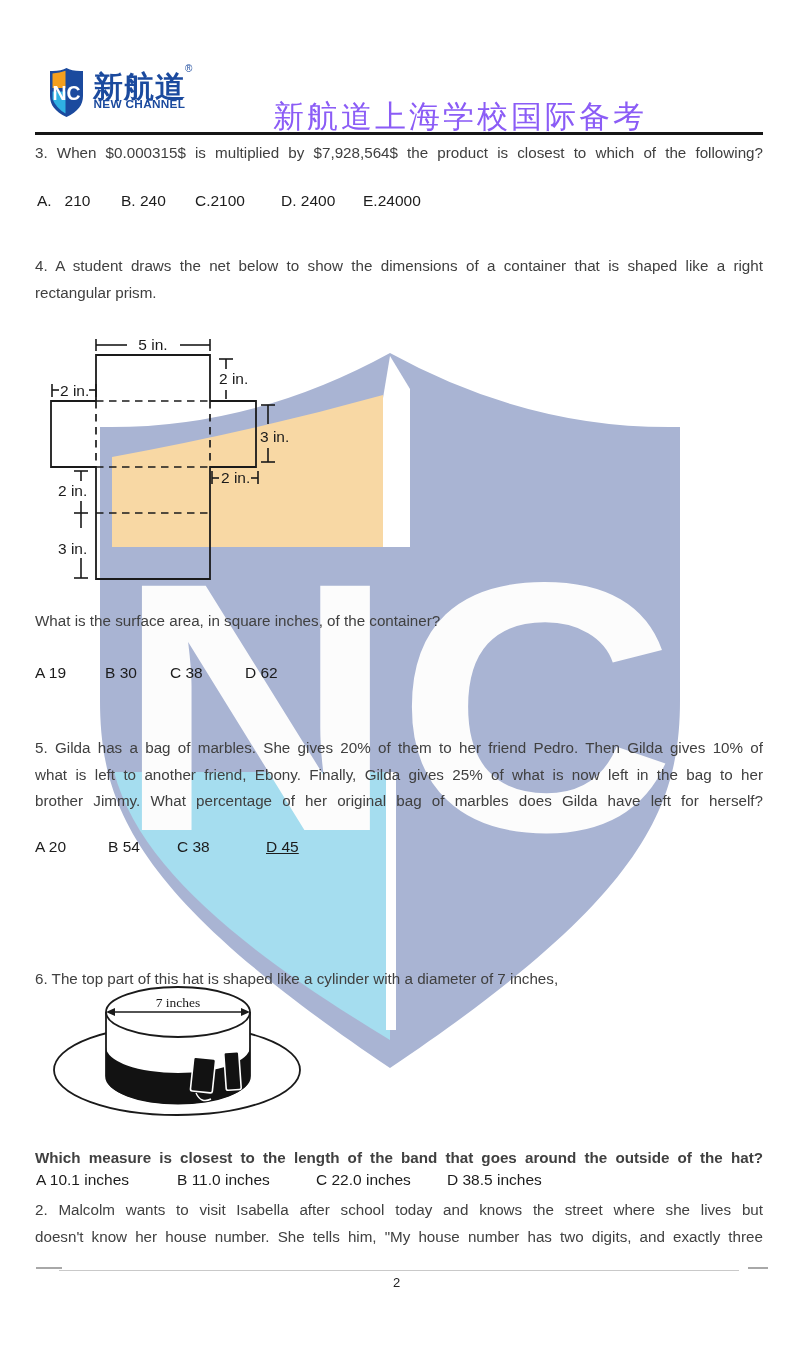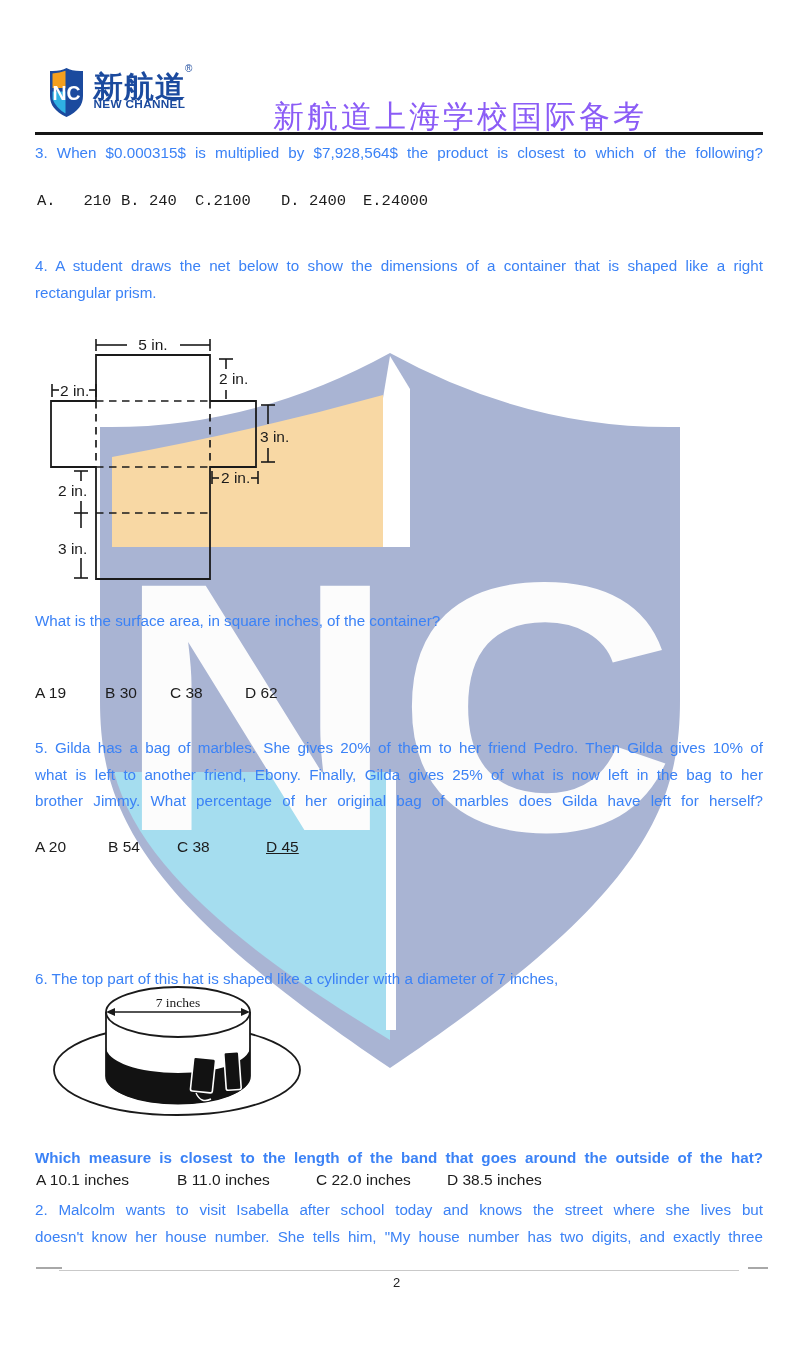--- a/index.html
+++ b/index.html
@@ -1,20 +1,20 @@
 <!DOCTYPE html>
 <html><head>
 <meta charset="utf-8">
 <style>
   html,body{margin:0;padding:0;background:#fff;}
   #page{position:relative;width:793px;height:1345px;background:#ffffff;overflow:hidden;
         font-family:"Liberation Sans",sans-serif;color:#1c1c1c;}
   .abs{position:absolute;}
   svg{display:block;overflow:visible;}
-  .para{width:728px;font-size:15.2px;line-height:26.5px;color:#3b82f6;}
+  .para{width:728px;font-size:15.2px;line-height:26.5px;color:#404040;}
   .jline{text-align:justify;text-align-last:justify;}
   .optrow{position:absolute;height:22px;width:740px;font-size:15.5px;color:#1c1c1c;}
   .optrow span{position:absolute;top:0;white-space:pre;}
   #title{font-family:"Liberation Serif",serif;font-size:31px;letter-spacing:3px;color:#8b5cf6;white-space:nowrap;}
   #rule{background:#161616;}
   .netlabel{font-family:"Liberation Sans",sans-serif;font-size:15.5px;fill:#1a1a1a;}
   #footer-line{background:#c9c9c9;}
   .footer-dash{background:#a8a8a8;}
   #page-number{width:793px;text-align:center;font-size:13px;color:#222;}
   #brand-cn{font-weight:bold;}
@@ -50,21 +50,21 @@
     <text x="139" y="14" font-family="Liberation Sans, sans-serif" font-size="10" fill="#1b4a9e">®</text>
     <text x="47.5" y="50" font-family="Liberation Sans, sans-serif" font-weight="700" font-size="11.8" fill="#1b4a9e" letter-spacing="0.3">NEW CHANNEL</text>
   </svg>
 
   <div class="abs" id="title" style="left:273px;top:96px;z-index:2;">新航道上海学校国际备考</div>
 
   <div class="abs" id="rule" style="left:35px;top:132px;width:728px;height:2.5px;z-index:2;"></div>
 
   <div class="abs para jline" style="left:35px;top:140px;z-index:2;">3. When $0.000315$ is multiplied by $7,928,564$ the product is closest to which of the following?</div>
 
-  <div class="optrow" style="left:35px;top:192px;z-index:2;font-family:Liberation Mono, monospace;">
+  <div class="optrow" style="left:35px;top:192px;z-index:2;">
     <span style="left:2px;">A.   210</span>
     <span style="left:86px;">B. 240</span>
     <span style="left:160px;">C.2100</span>
     <span style="left:246px;">D. 2400</span>
     <span style="left:328px;">E.24000</span>
   </div>
 
   <div class="abs para" style="left:35px;top:253px;z-index:2;">
     <div class="jline">4. A student draws the net below to show the dimensions of a container that is shaped like a right</div>
     <div>rectangular prism.</div>
@@ -136,21 +136,21 @@
       <line x1="81" y1="513" x2="81" y2="528"></line>
       <line x1="81" y1="558" x2="81" y2="578"></line>
         <line x1="74" y1="578" x2="88" y2="578"></line>
     </g>
     <text class="netlabel" x="58" y="496">2 in.</text>
     <text class="netlabel" x="58" y="554">3 in.</text>
   </svg>
 
   <div class="abs para" style="left:35px;top:608px;z-index:2;">What is the surface area, in square inches, of the container?</div>
 
-  <div class="optrow" style="left:35px;top:684px;z-index:2;">
+  <div class="optrow" style="left:35px;top:664px;z-index:2;">
     <span style="left:0px;">A 19</span>
     <span style="left:70px;">B 30</span>
     <span style="left:135px;">C 38</span>
     <span style="left:202px;margin-left:8px;">D 62</span>
   </div>
 
   <div class="abs para" style="left:35px;top:735px;z-index:2;">
     <div class="jline">5. Gilda has a bag of marbles. She gives 20% of them to her friend Pedro. Then Gilda gives 10% of</div>
     <div class="jline">what is left to another friend, Ebony. Finally, Gilda gives 25% of what is now left in the bag to her</div>
     <div class="jline">brother Jimmy. What percentage of her original bag of marbles does Gilda have left for herself?</div>

